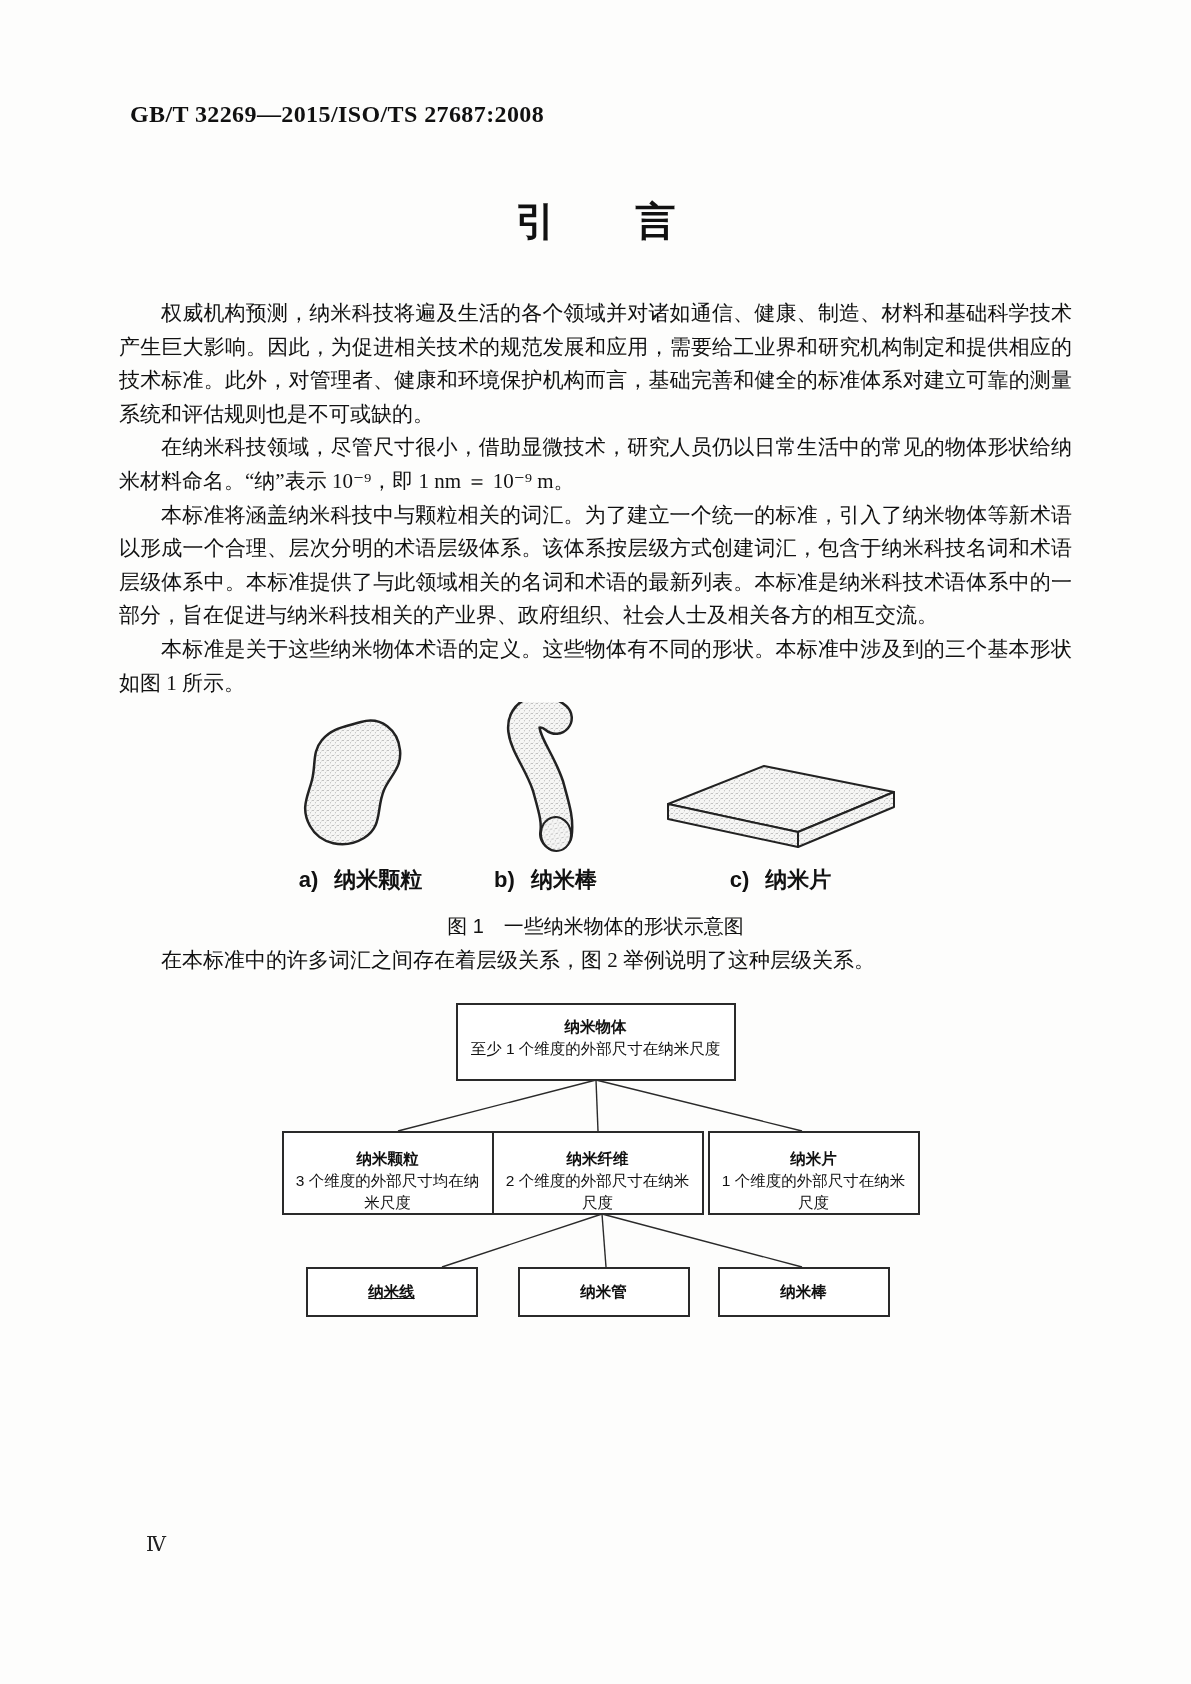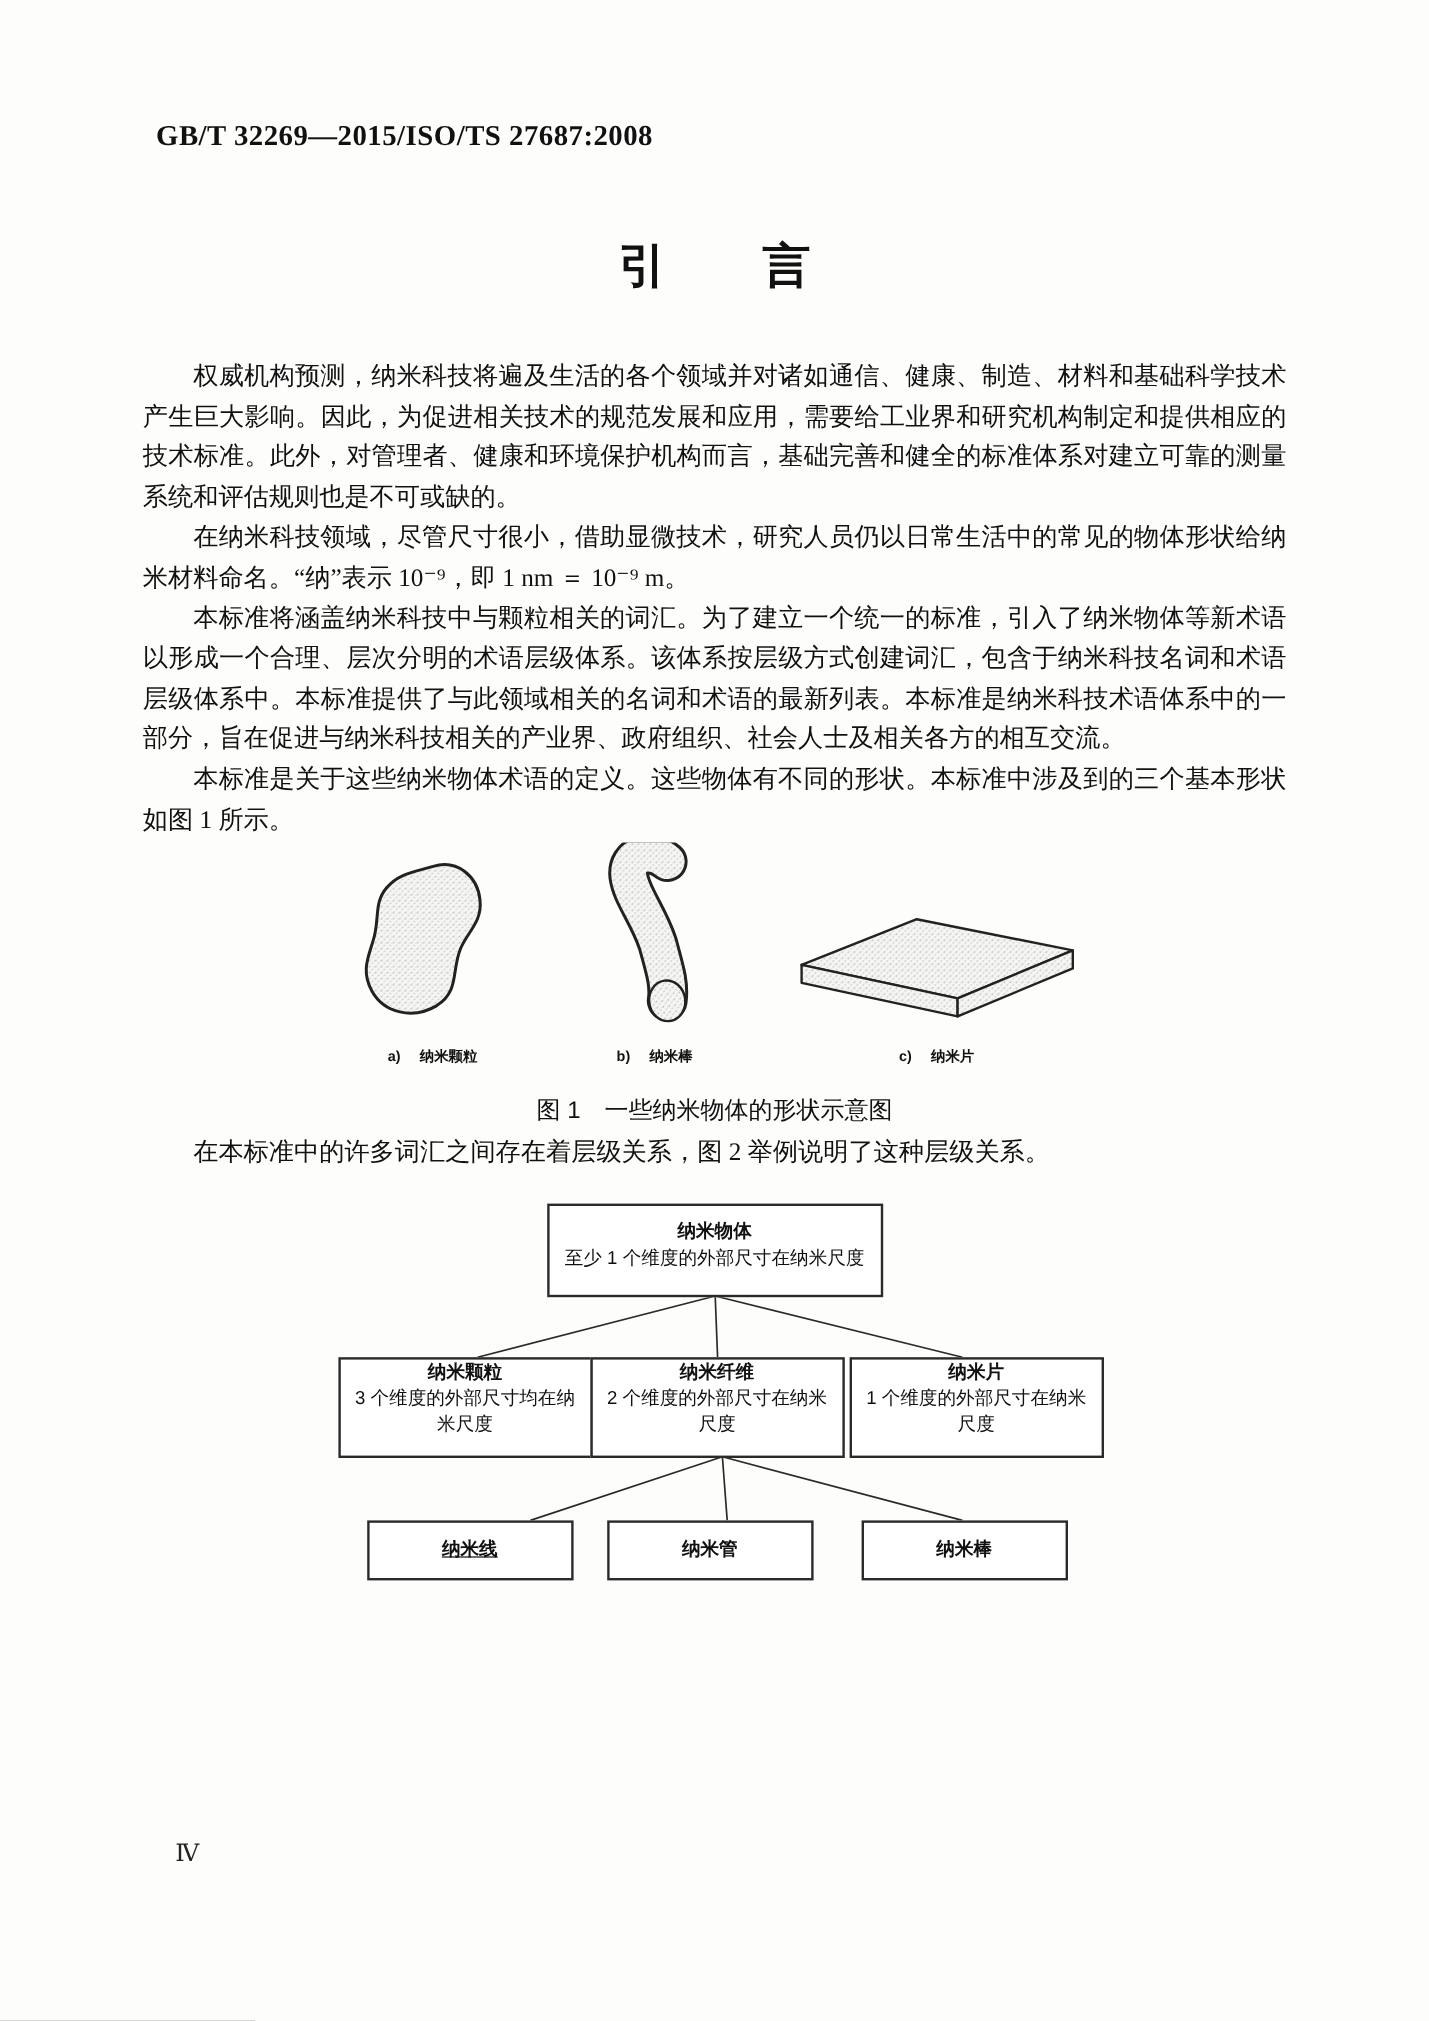--- a/index.html
+++ b/index.html
@@ -24,50 +24,50 @@
   }
   .content p{margin:0;text-indent:2em;}
   
   .fig1{margin-top:10px;}
   .fig1-shapes{display:flex;justify-content:center;align-items:flex-end;gap:45px;height:142px;}
   .shape-cell{display:flex;justify-content:center;align-items:flex-end;}
   .c1{width:150px;} .c2{width:130px;} .c3{width:250px;}
   .fig1-labels{
     display:flex;justify-content:center;gap:45px;margin-top:16px;
     font-family:"Liberation Sans","DejaVu Sans",sans-serif;
-    font-weight:bold;font-size:12px;line-height:24px;text-align:center;
+    font-weight:bold;font-size:22px;line-height:24px;text-align:center;
   }
   .fig1-labels .key{margin-right:16px;}
   .caption{
     text-align:center;margin-top:18px;
     font-family:"Liberation Sans","DejaVu Sans",sans-serif;
     font-weight:normal;font-size:20px;
   }
   .p5{margin-top:16px;}
   
   .diagram{
     position:relative;width:700px;height:322px;margin:26px auto 0;
     font-family:"Liberation Sans","DejaVu Sans",sans-serif;
     text-indent:0;
   }
   .connectors{position:absolute;left:0;top:0;width:700px;height:322px;}
   .node{
     position:absolute;box-sizing:border-box;background:#fff;
     border:2px solid #2a2a2a;text-align:center;
-    font-size:15.5px;line-height:22px;padding:0 8px;
+    font-size:15.5px;line-height:22px;padding:15px 8px;
   }
   .node-title{font-weight:bold;}
   .node.root{left:210px;top:0;width:280px;height:78px;padding-top:11px;}
   .node.mid{top:128px;width:212px;height:84px;}
   .mid-0{left:36px;} .mid-1{left:246px;} .mid-2{left:462px;}
   .node.leaf{
     top:264px;width:172px;height:50px;padding:0;
     line-height:46px;font-weight:bold;
   }
-  .leaf-0{left:60px;text-decoration:underline;} .leaf-1{left:260px;} .leaf-2{left:472px;}
+  .leaf-0{left:60px;text-decoration:underline;} .leaf-1{left:272px;} .leaf-2{left:472px;}
   .cap2{margin-top:50px;}
   .page-number{
     position:absolute;left:146px;top:1532px;font-size:20px;color:#222;
   }
 </style>
 </head>
 <body>
 
 <div class="page">
 

